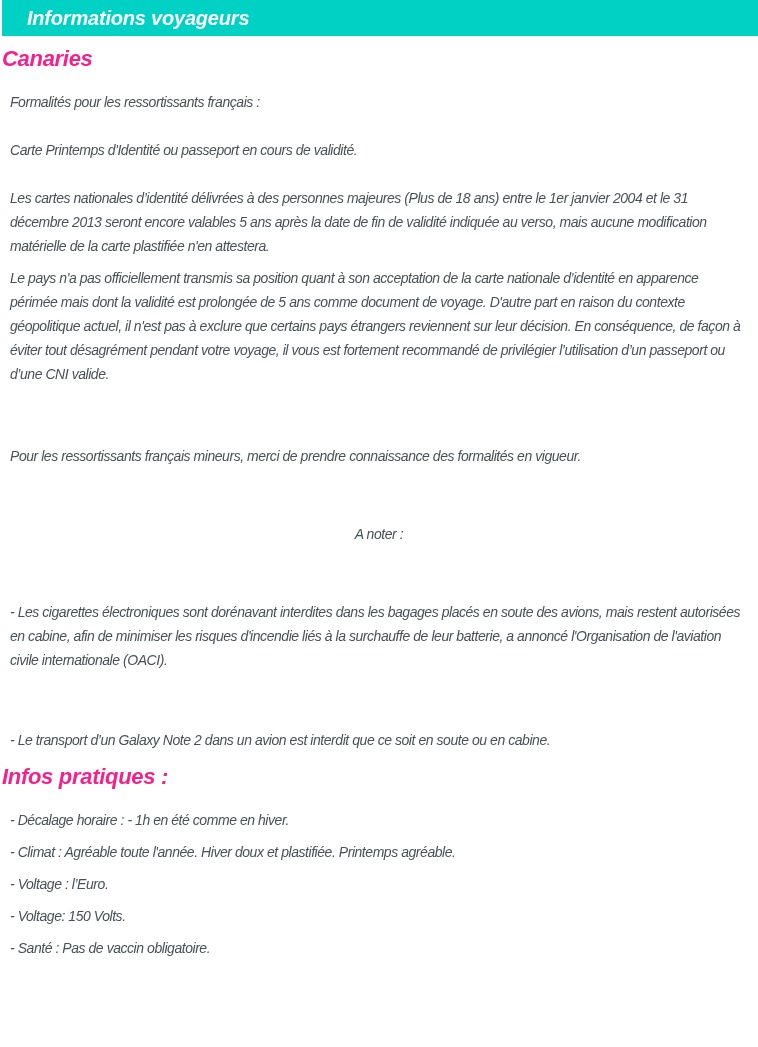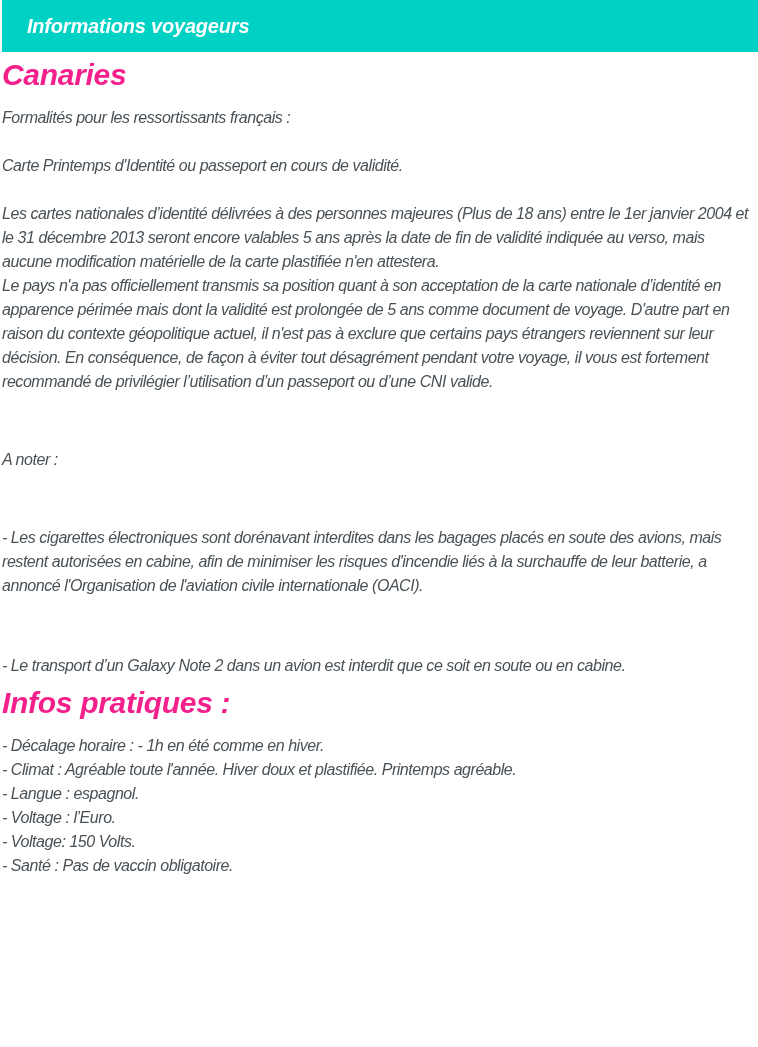--- a/index.html
+++ b/index.html
@@ -10,63 +10,63 @@
   }
   * { box-sizing: border-box; }
   html, body { margin: 0; padding: 0; background: #ffffff; }
   body {
     width: 758px;
     height: 1047px;
     overflow: hidden;
     font-family: "Liberation Sans", sans-serif;
   }
   .topbar {
-    height: 52px;
+    height: 36px;
     margin-left: 2px;
     background: var(--header-bg);
     display: flex;
     align-items: center;
     padding-left: 25px;
   }
   .topbar-title {
     color: var(--header-text);
     font-style: italic;
     font-weight: 700;
     font-size: 20px;
     letter-spacing: -0.2px;
   }
   .content {
     padding: 0 2px 0 2px;
   }
   .section-heading {
     color: var(--heading-color);
     font-style: italic;
     font-weight: 700;
-    font-size: 30px;
+    font-size: 22px;
     line-height: 26px;
     letter-spacing: -0.3px;
     margin: 0;
   }
   #heading-canaries { margin-top: 10px; }
   #heading-infos    { margin-top: 12px; }
   .para, .info-item {
     font-style: italic;
-    font-size: 16px;
+    font-size: 14px;
     line-height: 24px;
     letter-spacing: -0.45px;
     color: var(--body-color);
-    margin: 0;
+    margin: 8px;
   }
   #p-formalites  { margin-top: 18px; }
   #p-carte       { margin-top: 24px; }
   #p-cartes      { margin-top: 24px; }
   #p-pays        { margin-top: 0; }
   #p-mineurs     { margin-top: 58px; }
   #p-etrangers   { margin-top: 42px; }
-  #p-anoter      { margin-top: 54px; }
+  #p-anoter      { margin-top: 54px; text-align: center; }
   #p-cigarettes  { margin-top: 54px; }
   #p-galaxy      { margin-top: 56px; }
   .infos-list    { margin-top: 18px; }
 </style>
 </head>
 <body>
 
 <header class="topbar">
   <span class="topbar-title">Informations voyageurs</span>
 </header>
@@ -76,32 +76,32 @@
   <h1 class="section-heading" id="heading-canaries">Canaries</h1>
 
   <p class="para" id="p-formalites">Formalités pour les ressortissants français :</p>
 
   <p class="para" id="p-carte">Carte Printemps d'Identité ou passeport en cours de validité.</p>
 
   <p class="para" id="p-cartes">Les cartes nationales d’identité délivrées à des personnes majeures (Plus de 18 ans) entre le 1er janvier 2004 et le 31 décembre 2013 seront encore valables 5 ans après la date de fin de validité indiquée au verso, mais aucune modification matérielle de la carte plastifiée n'en attestera.</p>
 
   <p class="para" id="p-pays">Le pays n'a pas officiellement transmis sa position quant à son acceptation de la carte nationale d’identité en apparence périmée mais dont la validité est prolongée de 5 ans comme document de voyage. D'autre part en raison du contexte géopolitique actuel, il n'est pas à exclure que certains pays étrangers reviennent sur leur décision. En conséquence, de façon à éviter tout désagrément pendant votre voyage, il vous est fortement recommandé de privilégier l’utilisation d’un passeport ou d’une CNI valide.</p>
 
+  <p class="para" id="p-mineurs">Pour les ressortissants français mineurs, merci de prendre connaissance des formalités en vigueur.</p>
 
 
   <p class="para" id="p-anoter">A noter :</p>
 
   <p class="para" id="p-cigarettes">- Les cigarettes électroniques sont dorénavant interdites dans les bagages placés en soute des avions, mais restent autorisées en cabine, afin de minimiser les risques d'incendie liés à la surchauffe de leur batterie, a annoncé l'Organisation de l'aviation civile internationale (OACI).</p>
 
   <p class="para" id="p-galaxy">- Le transport d’un Galaxy Note 2 dans un avion est interdit que ce soit en soute ou en cabine.</p>
 
   <h2 class="section-heading" id="heading-infos">Infos pratiques :</h2>
 
   <div class="infos-list">
     <p class="info-item">- Décalage horaire : - 1h en été comme en hiver.</p>
     <p class="info-item">- Climat : Agréable toute l'année. Hiver doux et plastifiée. Printemps agréable.</p>
-    <p class="info-item">- Langue : espagnol.</p>
     <p class="info-item">- Voltage : l’Euro.</p>
     <p class="info-item">- Voltage: 150 Volts.</p>
     <p class="info-item">- Santé : Pas de vaccin obligatoire.</p>
   </div>
 
 </main>
 
 </body></html>

